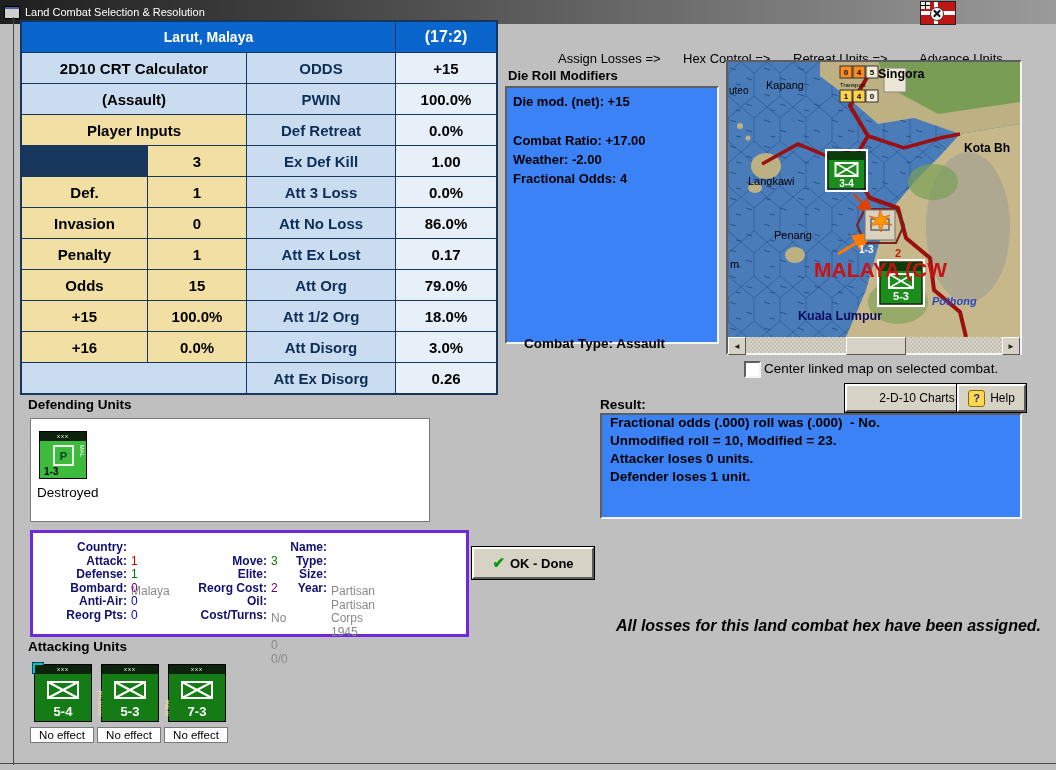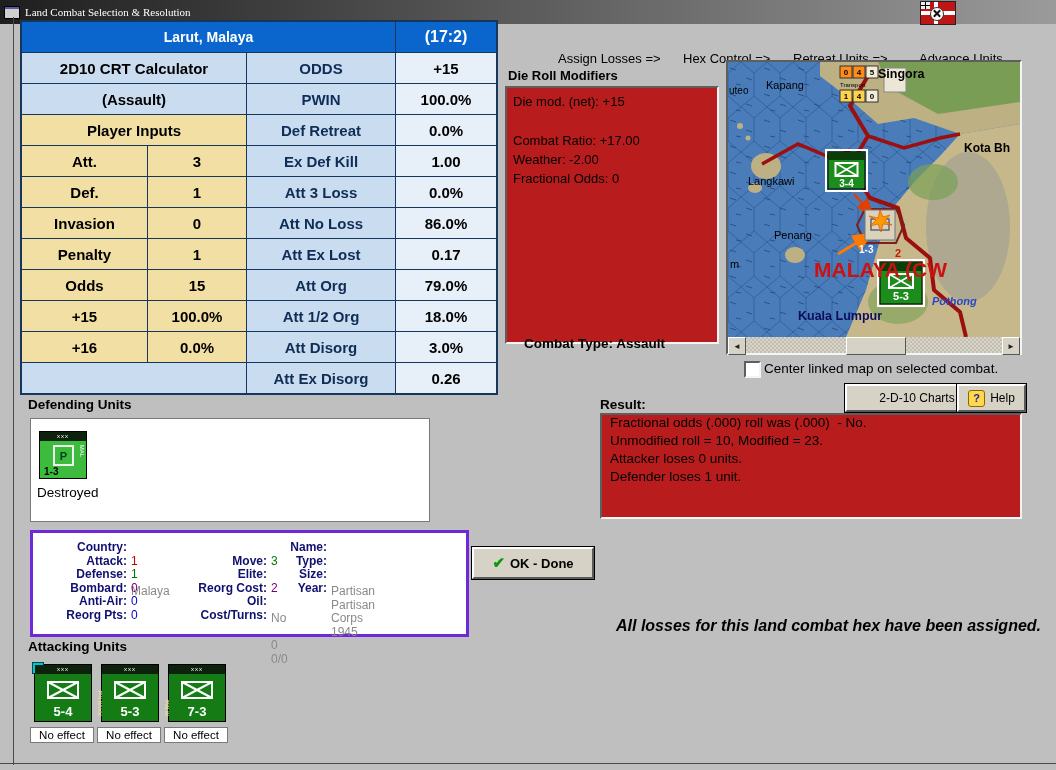--- a/index.html
+++ b/index.html
@@ -1,20 +1,20 @@
 <!DOCTYPE html>
 <html><head>
 <meta charset="utf-8">
 <style>
   html,body{margin:0;padding:0;}
   #screen{position:relative;width:1056px;height:770px;background:#bfbfbf;overflow:hidden;
           font-family:"Liberation Sans",sans-serif;color:#000;}
   
   .titlebar{position:absolute;left:0;top:0;width:1056px;height:24px;
-            background:linear-gradient(90deg,#1e1e1e,#9a9a9a);display:flex;align-items:center;font-family:Liberation Serif, serif;}
+            background:linear-gradient(90deg,#1e1e1e,#9a9a9a);display:flex;align-items:center;}
   .titlebar .t-icon{width:14px;height:11px;margin:0 5px 0 4px;background:#cfcfcf;border:1px solid #000;
             box-shadow:inset 0 2px 0 #5a5aa0;}
   .titlebar .t-text{color:#fff;font-size:11px;white-space:nowrap;}
   .frame-left{position:absolute;left:13px;top:17px;width:1px;height:748px;background:#4a4a4a;}
   .frame-bottom{position:absolute;left:0;top:763px;width:1056px;height:1px;background:#4a4a4a;}
   
   .flag{position:absolute;left:920px;top:1px;width:34px;height:22px;background:#c01515;border:1px solid #222;}
   .flag .fh{position:absolute;left:0;right:0;top:9px;height:4px;background:#fff;}
   .flag .fv{position:absolute;top:0;bottom:0;left:13px;width:4px;background:#fff;}
   .flag .fd{position:absolute;left:9px;top:5px;width:12px;height:12px;background:#fff;border-radius:50%;border:1px solid #333;}
@@ -32,21 +32,21 @@
   .lb{background:#c9dcf0;}
   .lbl{background:#c9dcf0;color:#0f2d55;}
   .vv{background:#e7eff8;}
   .tan{background:#f1dfa3;}
   .big{font-size:14px;} .med{font-size:16px;}
   
   .menuitem{position:absolute;font-size:13px;cursor:default;}
   
   .sunken{border-top:2px solid #5e5e5e;border-left:2px solid #5e5e5e;
           border-bottom:2px solid #f4f4f4;border-right:2px solid #f4f4f4;}
-  .panel-gray{background:#b91c1c;}
+  .panel-gray{background:#3b82f6;font-weight:bold;}
   .die-title{position:absolute;left:508px;top:68px;font-size:13px;font-weight:bold;}
   .die-panel{position:absolute;left:505px;top:86px;width:210px;height:254px;padding:0;}
   .die-panel .dl{font-size:13px;margin:4px 0 0 6px;}
   .die-panel .dl1{margin-top:6px;margin-bottom:24px;}
   .combat-type{position:absolute;left:524px;top:336px;font-size:13.5px;font-weight:bold;}
   
   .map-panel{position:absolute;left:726px;top:60px;width:292px;height:291px;background:#4a7cba;}
   .map-scroll{position:absolute;left:0;top:275px;width:292px;height:16px;background:#d0ccc0;display:flex;}
   .sb-btn{width:16px;height:16px;background:#d6d2c6;border-top:1px solid #fff;border-left:1px solid #fff;
           border-right:1px solid #555;border-bottom:1px solid #555;font-size:8px;display:flex;
@@ -147,21 +147,20 @@
     <div class="cell vv" style="grid-area:2/4">+15</div>
 
     <div class="cell lb" style="grid-area:3/1/4/3">(Assault)</div>
     <div class="cell lbl" style="grid-area:3/3">PWIN</div>
     <div class="cell vv" style="grid-area:3/4">100.0%</div>
 
     <div class="cell tan" style="grid-area:4/1/5/3">Player Inputs</div>
     <div class="cell lbl" style="grid-area:4/3">Def Retreat</div>
     <div class="cell vv" style="grid-area:4/4">0.0%</div>
 
-    <div class="cell tan" style="grid-area:5/1">Att.</div>
     <div class="cell tan" style="grid-area:5/2">3</div>
     <div class="cell lbl" style="grid-area:5/3">Ex Def Kill</div>
     <div class="cell vv" style="grid-area:5/4">1.00</div>
 
     <div class="cell tan" style="grid-area:6/1">Def.</div>
     <div class="cell tan" style="grid-area:6/2">1</div>
     <div class="cell lbl" style="grid-area:6/3">Att 3 Loss</div>
     <div class="cell vv" style="grid-area:6/4">0.0%</div>
 
     <div class="cell tan" style="grid-area:7/1">Invasion</div>
@@ -192,21 +191,21 @@
     <div class="cell lb" style="grid-area:12/1/13/3"></div>
     <div class="cell lbl" style="grid-area:12/3">Att Ex Disorg</div>
     <div class="cell vv" style="grid-area:12/4">0.26</div>
   </div>
 
   <div class="die-title">Die Roll Modifiers</div>
   <div class="die-panel sunken panel-gray">
     <div class="dl dl1">Die mod. (net): +15</div>
     <div class="dl">Combat Ratio: +17.00</div>
     <div class="dl">Weather: -2.00</div>
-    <div class="dl">Fractional Odds: 0</div>
+    <div class="dl">Fractional Odds: 4</div>
   </div>
 
   <div class="combat-type">
     <span>Combat Type:</span>
     <span>Assault</span>
   </div>
 
   <div class="map-panel sunken">
     <svg width="292" height="275" viewBox="0 0 292 275">
       <defs>

